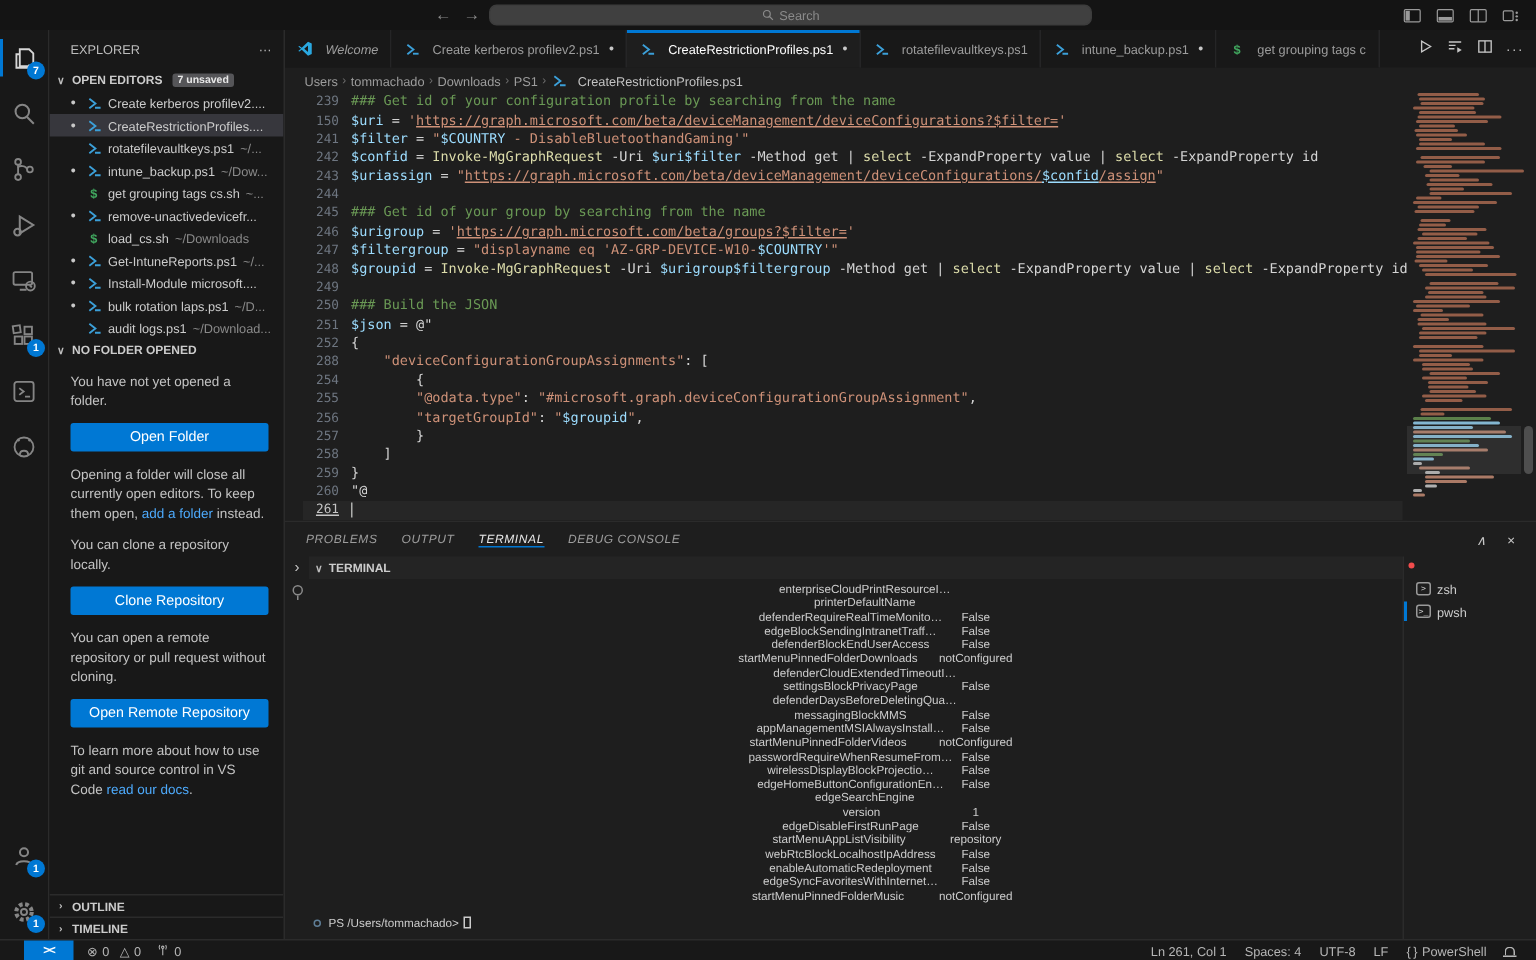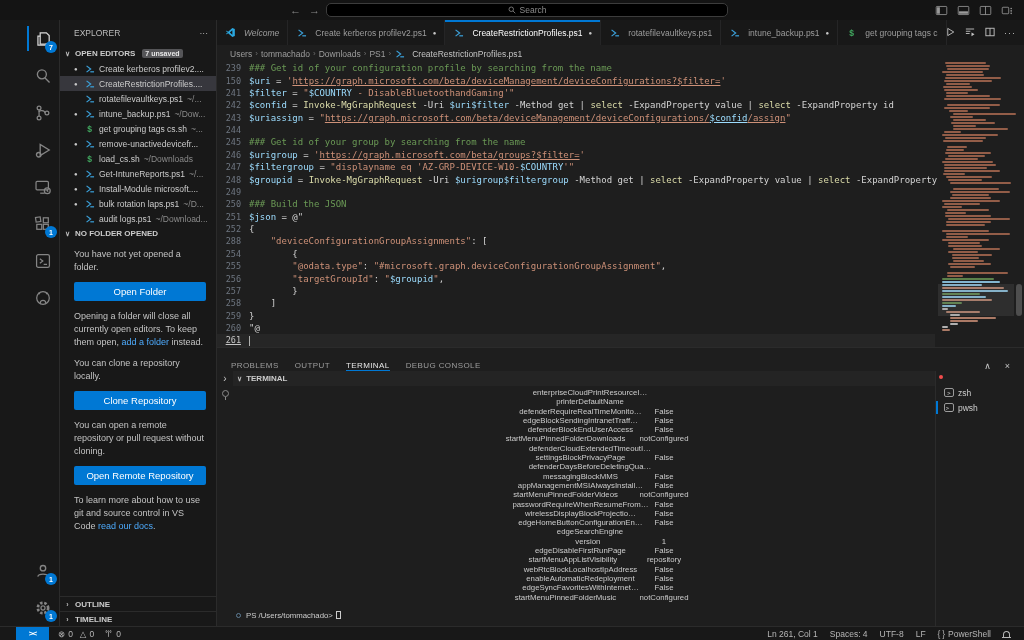--- a/index.html
+++ b/index.html
@@ -4,28 +4,28 @@
 <style>
   * { margin:0; padding:0; box-sizing:border-box; }
   html,body { width:1024px; height:640px; overflow:hidden; background:#181818;
     font-family:"Liberation Sans", sans-serif; -webkit-font-smoothing:antialiased; }
   .app { position:relative; width:1024px; height:640px; background:#181818; }
 
   
   .titlebar { position:absolute; top:0; left:0; right:0; height:20px; background:#141414; }
   .nav-arrows { position:absolute; left:290px; top:0; height:20px; display:flex; align-items:center; gap:8px;
     color:#8a8a8a; font-size:11px; }
-  .searchbox { position:absolute; left:326px; top:3px; width:402px; height:14px; background:#000000;
+  .searchbox { position:absolute; left:326px; top:3px; width:402px; height:14px; background:#404040;
     border:1px solid #3c3c3c; border-radius:5px; display:flex; align-items:center; justify-content:center;
     gap:4px; color:#8b8b8b; font-size:8.5px; }
   .layout-icons { position:absolute; right:10px; top:0; height:20px; display:flex; align-items:center; gap:9px; }
   .layout-icons svg { display:block; }
 
   
-  .main { position:absolute; top:20px; left:0; right:0; height:606px; display:flex;padding-left:27px; }
+  .main { position:absolute; top:20px; left:0; right:0; height:606px; display:flex; }
 
   
   .activitybar { width:33px; background:#181818; border-right:1px solid #2b2b2b; display:flex;
     flex-direction:column; align-items:stretch; }
   .ab-item { position:relative; height:37px; display:flex; align-items:center; justify-content:center; }
   .ab-item.active::before { content:""; position:absolute; left:0; top:6px; bottom:6px; width:2px; background:#0078d4; }
   .ab-badge { position:absolute; right:2px; bottom:4px; min-width:12px; height:12px; border-radius:7px;
     background:#0078d4; color:#fff; font-size:7px; display:flex; align-items:center; justify-content:center;
     padding:0 2px; font-weight:bold; }
   .ab-spacer { flex:1; }
@@ -71,41 +71,41 @@
   .tab-actions { margin-left:auto; display:flex; align-items:center; gap:8px; padding:0 8px; color:#c5c5c5; }
   .tab-actions .txt { font-size:9px; letter-spacing:1px; color:#c5c5c5; }
 
   .breadcrumb { height:17px; background:#1e1e1e; display:flex; align-items:center; padding-left:13px;
     font-size:8.5px; color:#9d9d9d; gap:3px; white-space:nowrap; }
   .breadcrumb .sep { color:#6e6e6e; font-size:8px; }
   .breadcrumb .file { color:#c3c3c3; display:flex; align-items:center; gap:3px; }
 
   .editor { flex:1; position:relative; background:#1e1e1e; overflow:hidden;
     font-family:"DejaVu Sans Mono", monospace; }
-  .codelines { position:absolute; top:0; left:0; right:89px; }
+  .codelines { position:absolute; top:0; left:12px; right:89px; }
   .line { display:flex; height:12.39px; align-items:center; }
   .line .num { width:24px; text-align:right; color:#6e7681; font-size:8.5px; flex:none; }
   .line pre { margin:0; padding-left:8px; font-family:"DejaVu Sans Mono", monospace; font-size:9px;
     white-space:pre; color:#d4d4d4; }
   .line.active { background:rgba(255,255,255,0.04); }
   .line.active .num { color:#c6c6c6;text-decoration:underline; }
   .cursor { display:inline-block; width:1px; height:10px; background:#aeafad; vertical-align:middle; }
   .c { color:#6a9955; } .s { color:#ce9178; } .u { color:#ce9178; text-decoration:underline; }
   .v { color:#9cdcfe; } .vu { color:#9cdcfe; text-decoration:underline; }
   .f { color:#dcdcaa; } .t { color:#d4d4d4; }
 
   .minimap { position:absolute; top:0; bottom:0; right:10px; width:76px; background:#1e1e1e; }
   .mrow { position:absolute; height:2px; border-radius:1px; }
   .mm-slider { position:absolute; left:0; right:0; top:222px; height:32px; background:rgba(150,150,150,0.14); }
   .vscroll { position:absolute; top:0; bottom:0; right:0; width:10px; }
   .vs-slider { position:absolute; left:2px; width:6px; top:222px; height:32px; background:#4e4e4e; border-radius:3px; }
 
   
   .panel { height:279px; background:#1e1e1e; border-top:1px solid #2b2b2b; display:flex; flex-direction:column; }
-  .panel-tabs { height:23px; display:flex; align-items:flex-end; padding-left:14px; }
+  .panel-tabs { height:23px; display:flex; align-items:center; padding-left:14px;font-style:italic; }
   .ptab { display:flex; align-items:center; margin-right:16px; font-size:8px; letter-spacing:0.4px;
     color:#9d9d9d; border-bottom:1px solid transparent; }
   .ptab.active { color:#e7e7e7; border-bottom:1px solid #0078d4; }
   .panel-actions { margin-left:auto; display:flex; align-items:center; gap:14px; padding-right:14px;
     color:#c5c5c5; font-size:9px; }
   .panel-body { flex:1; display:flex; min-height:0; }
   .p-gutter { width:16px; display:flex; flex-direction:column; align-items:center; padding-top:2px; color:#c5c5c5; }
   .p-gutter .chev { font-size:10px; line-height:12px; }
   .cmd-circle { width:7px; height:7px; border:1px solid #8a8a8a; border-radius:50%; margin-top:5px; position:relative; }
   .cmd-circle::after { content:""; position:absolute; left:2px; top:6px; width:1px; height:3px; background:#8a8a8a; }

